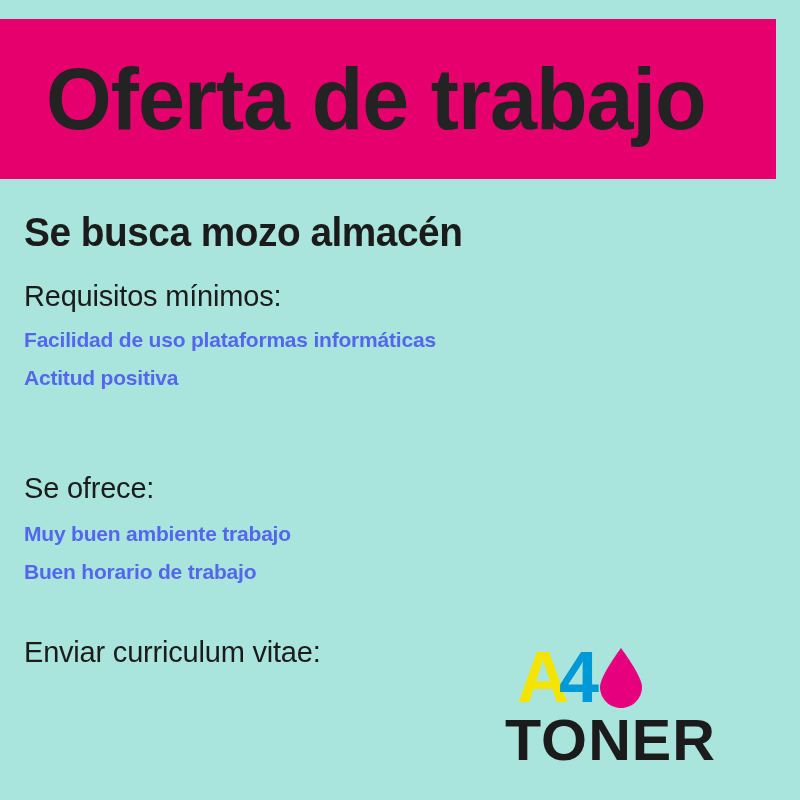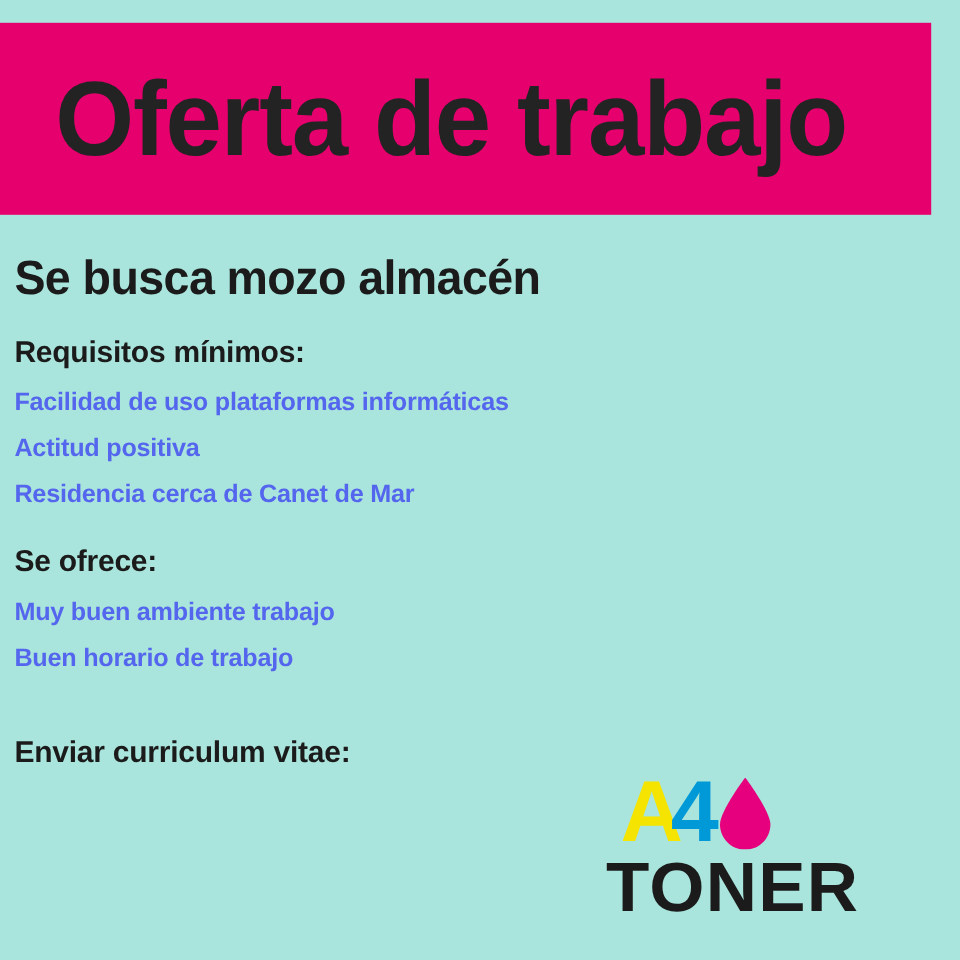--- a/index.html
+++ b/index.html
@@ -44,58 +44,58 @@
     white-space: nowrap;
   }
 
   
   #body-content {
     position: absolute;
     left: 0;
     top: 179px;
     width: 800px;
     height: 621px;
-    padding: 0 12px;
+    padding: 0 24px;
     box-sizing: border-box;
   }
 
   #job-subtitle {
     margin-top: 32px;
     font-weight: bold;
     font-size: 40px;
     line-height: 1.05;
     color: #1b1b1b;
     letter-spacing: -0.5px;
     transform: scaleX(0.97);
     transform-origin: left center;
     white-space: nowrap;
   }
 
   .section-heading {
-    font-weight: bold;
-    font-size: 25px;
+    font-weight: normal;
+    font-size: 29px;
     line-height: 1.1;
     color: #1b1b1b;
     letter-spacing: -0.2px;
     white-space: nowrap;
   }
 
   .bullet-line {
     font-weight: bold;
     font-size: 21px;
     line-height: 38px;
     color: #5566ee;
     letter-spacing: -0.2px;
     white-space: nowrap;
   }
 
   #requirements-heading { margin-top: 28px; }
   #requirements-list    { margin-top: 8px; }
 
-  #offers-heading       { margin-top: 24px; }
+  #offers-heading       { margin-top: 76px; }
   #offers-list          { margin-top: 10px; }
 
   #contact-heading      { margin-top: 46px; }
   #contact-email        { margin-top: 8px; font-size: 27px; }
 
   
   #company-logo {
     position: absolute;
     left: 505px;
     top: 645px;
@@ -159,21 +159,20 @@
 
   <div id="body-content">
 
     <div id="job-subtitle">Se busca mozo almacén</div>
 
     <div id="requirements-section">
       <div id="requirements-heading" class="section-heading">Requisitos mínimos:</div>
       <div id="requirements-list">
         <div class="bullet-line">Facilidad de uso plataformas informáticas</div>
         <div class="bullet-line">Actitud positiva</div>
-        <div class="bullet-line">Residencia cerca de Canet de Mar</div>
       </div>
     </div>
 
     <div id="offers-section">
       <div id="offers-heading" class="section-heading">Se ofrece:</div>
       <div id="offers-list">
         <div class="bullet-line">Muy buen ambiente trabajo</div>
         <div class="bullet-line">Buen horario de trabajo</div>
       </div>
     </div>

